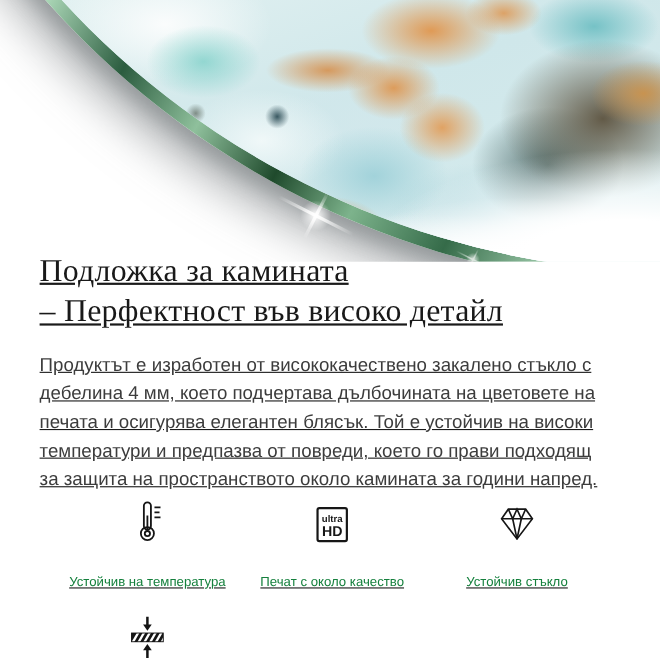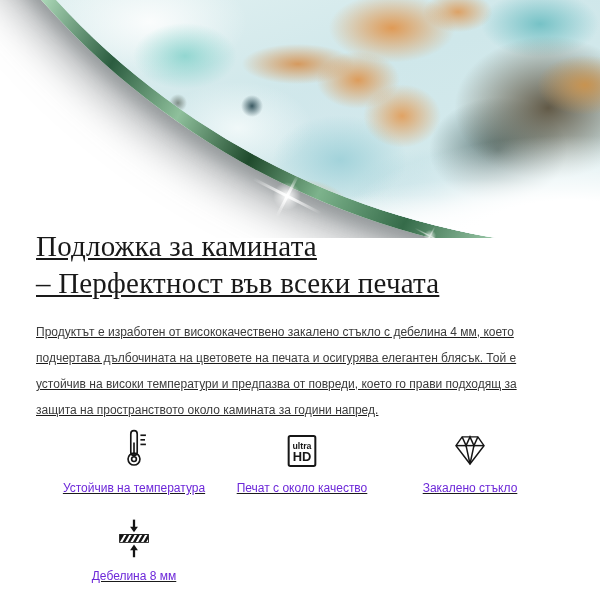--- a/index.html
+++ b/index.html
@@ -83,33 +83,33 @@
   
   .content { position:relative; z-index:5; padding:0 36px;text-decoration:underline; }
   h1 {
     margin:-10px 0 0;
     font-family:"Liberation Serif","DejaVu Serif",serif;
     font-weight:400; font-size:29px; line-height:37px;
     color:#191919; letter-spacing:.2px;
   }
   .description {
     margin-top:17px; max-width:522px;
-    font-size:12px; line-height:26px; color:#3c3c3c;
+    font-size:17px; line-height:26px; color:#3c3c3c;
   }
 
   
   .features {
     margin:4px 10px 0 14px;
     display:grid; grid-template-columns:repeat(3,1fr);
     row-gap:20px;
   }
   .feature { display:flex; flex-direction:column; align-items:center; }
   .feature .icon-box { height:44px; display:flex; align-items:flex-end; justify-content:center;text-align:right; }
   .feature svg { display:block; }
-  .feature .label { margin-top:10px; font-size:12px; color:#6d28d9; white-space:nowrap; }
+  .feature .label { margin-top:25px; font-size:12px; color:#15803d; white-space:nowrap; }
 </style>
 </head>
 <body>
 
 <div class="page">
 
   <div class="hero">
     <div class="disc-shadow"></div>
     <div class="disc-rim"></div>
     <div class="disc-face">
@@ -120,21 +120,21 @@
         <span class="glow"></span>
       </div>
     <div class="sparkle sparkle-2">
         <span class="glow"></span>
       </div>
   </div>
 
   <div class="content">
     <h1>
       <span>Подложка за камината</span><br>
-      <span>– Перфектност във всеки печата</span>
+      <span>– Перфектност във високо детайл</span>
     </h1>
 
     <p class="description">Продуктът е изработен от висококачествено закалено стъкло с дебелина 4 мм, което подчертава дълбочината на цветовете на печата и осигурява елегантен блясък. Той е устойчив на високи температури и предпазва от повреди, което го прави подходящ за защита на пространството около камината за години напред.</p>
 
     <div class="features">
 
       <div class="feature">
         <div class="icon-box">
           <svg width="44" height="44" viewBox="0 0 48 48" fill="none" stroke="#161616" stroke-width="1.8">
             <rect x="20.5" y="4" width="7" height="27" rx="3.5"></rect>
@@ -163,21 +163,21 @@
 
       <div class="feature">
         <div class="icon-box">
           <svg width="42" height="42" viewBox="0 0 48 48" fill="none" stroke="#161616" stroke-width="1.7" stroke-linejoin="miter">
             <path d="M8 19 L15 9 H33 L40 19 L24 40 Z"></path>
             <line x1="8" y1="19" x2="40" y2="19"></line>
             <path d="M15 9 L19.5 19 L24 9 L28.5 19 L33 9"></path>
             <path d="M19.5 19 L24 40 L28.5 19"></path>
           </svg>
         </div>
-        <div class="label">Закалено стъкло</div>
+        <div class="label">Устойчив стъкло</div>
       </div>
 
 
       <div class="feature">
         <div class="icon-box">
           <svg width="42" height="42" viewBox="0 0 48 48">
             <defs>
                 <clipPath id="barclip">
                   <rect x="8" y="20.5" width="32" height="8"></rect>
                 </clipPath>

